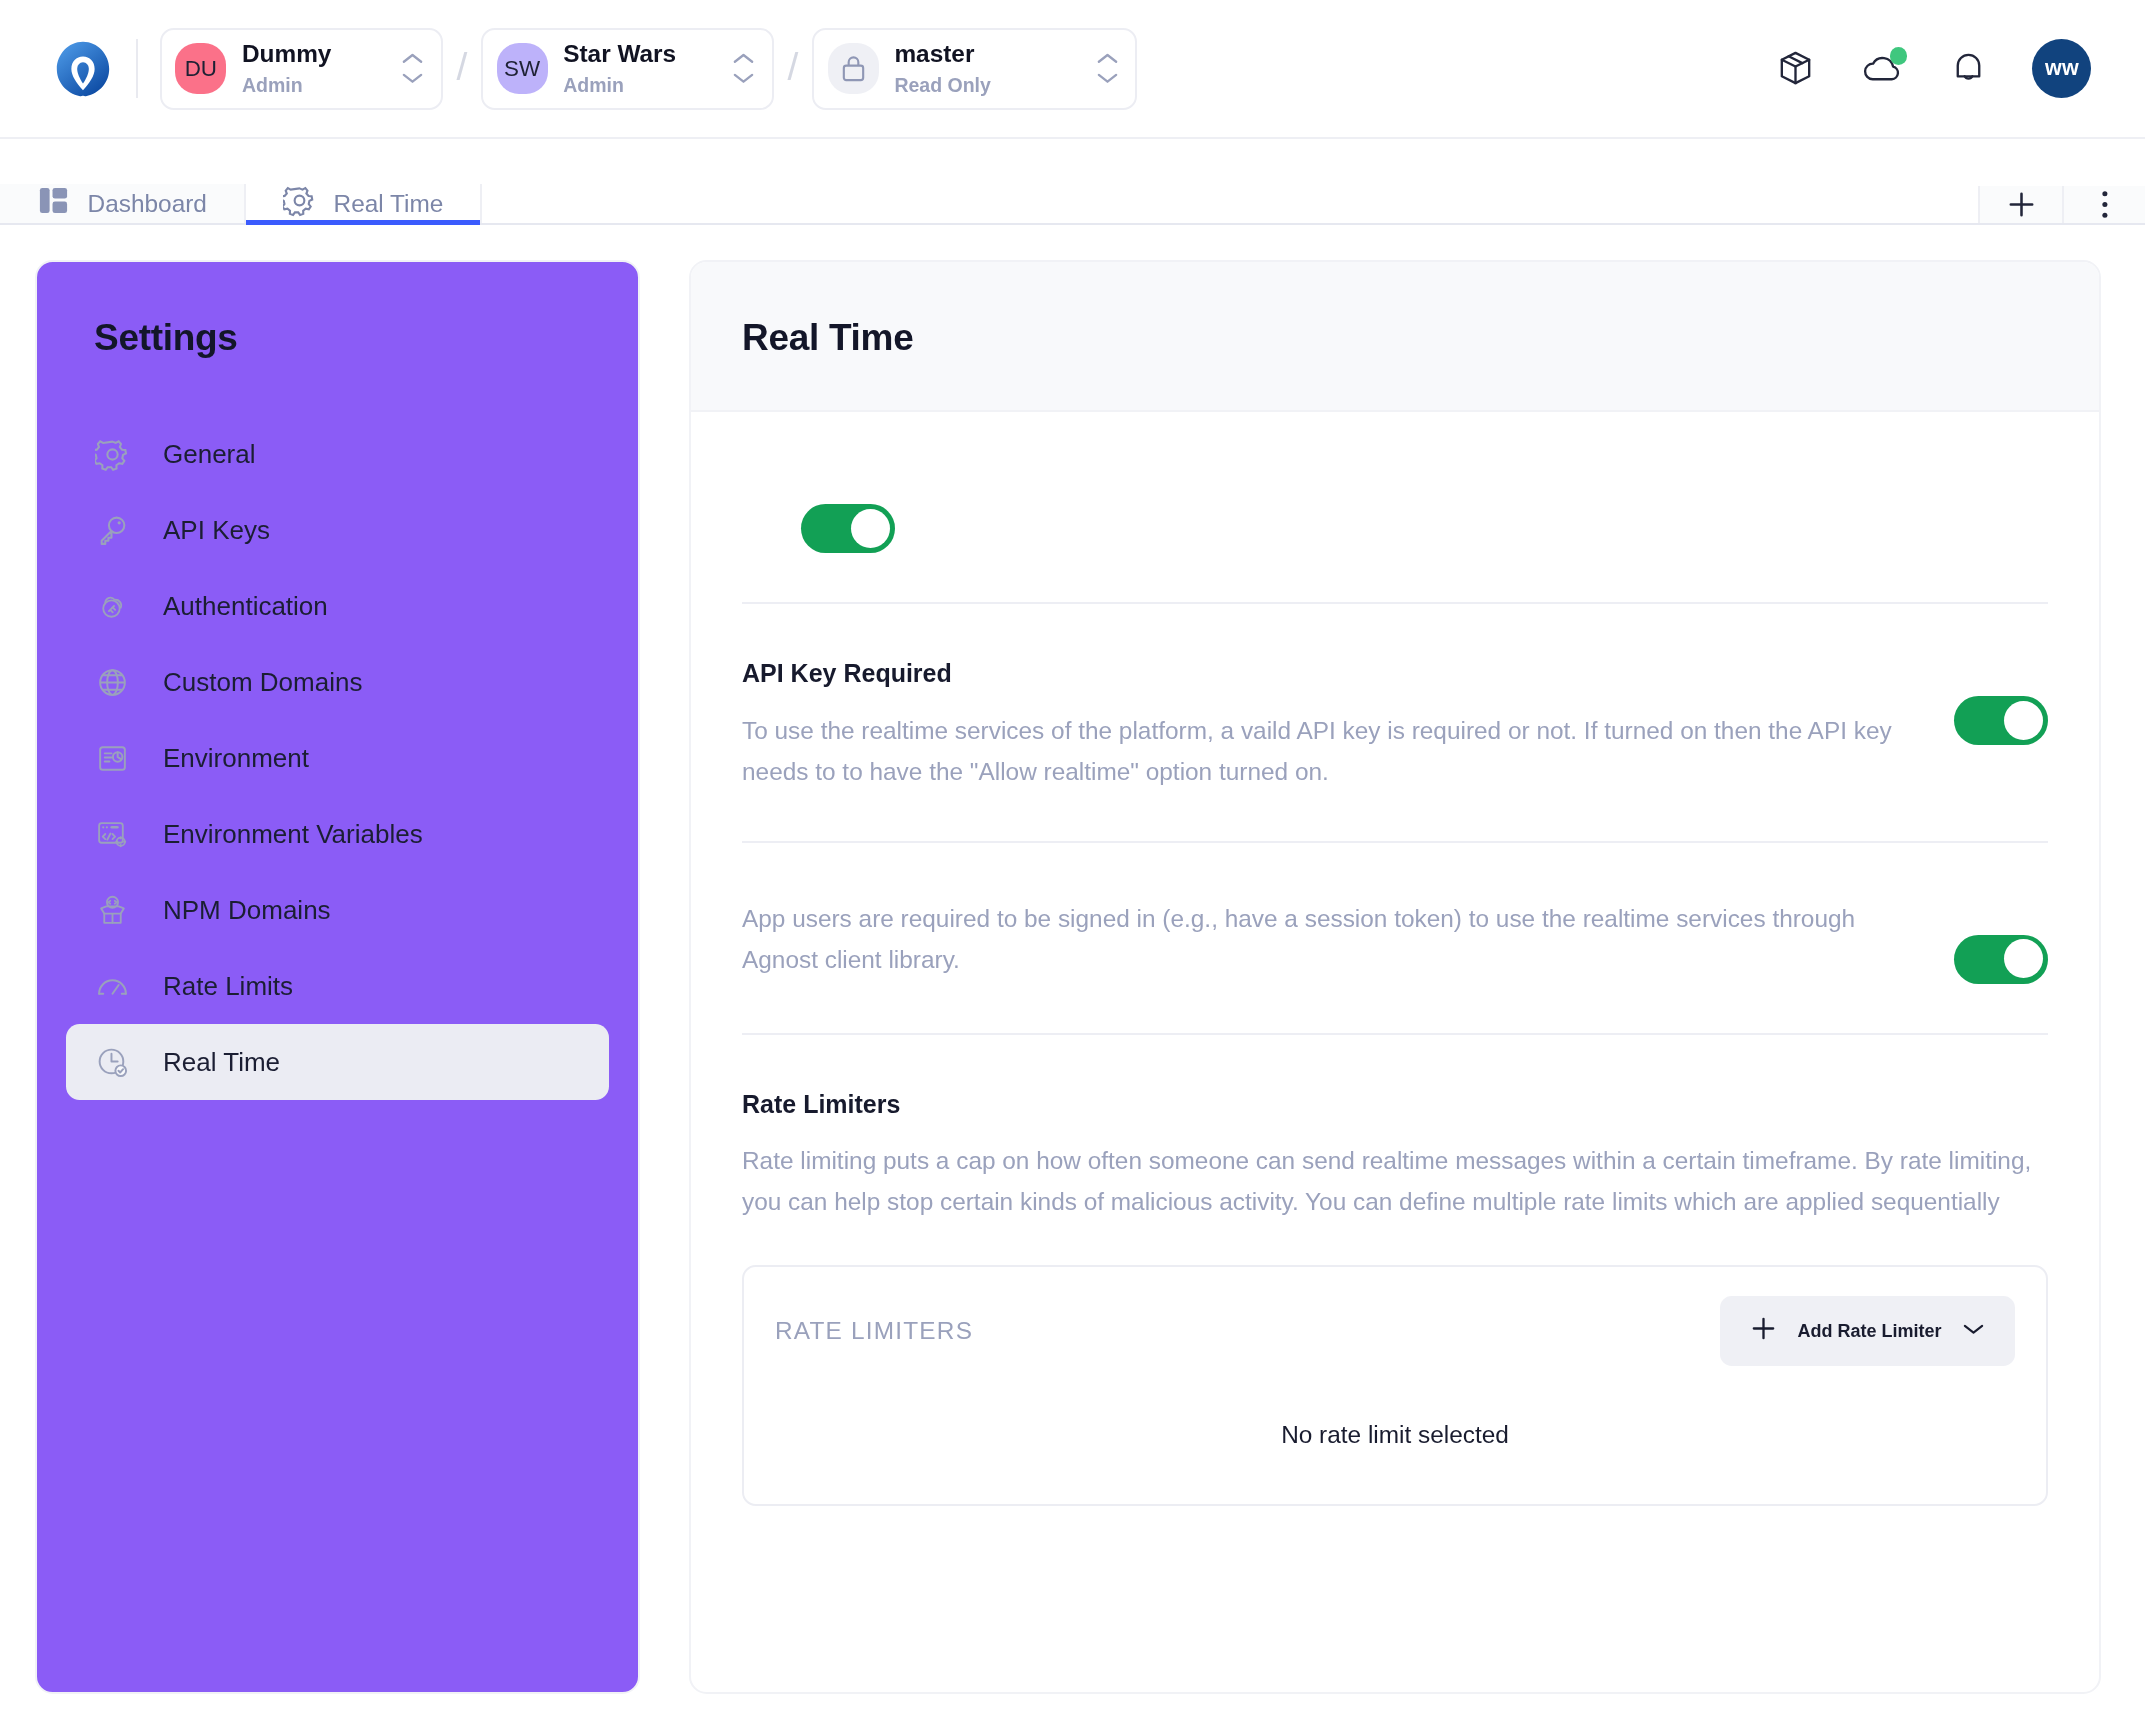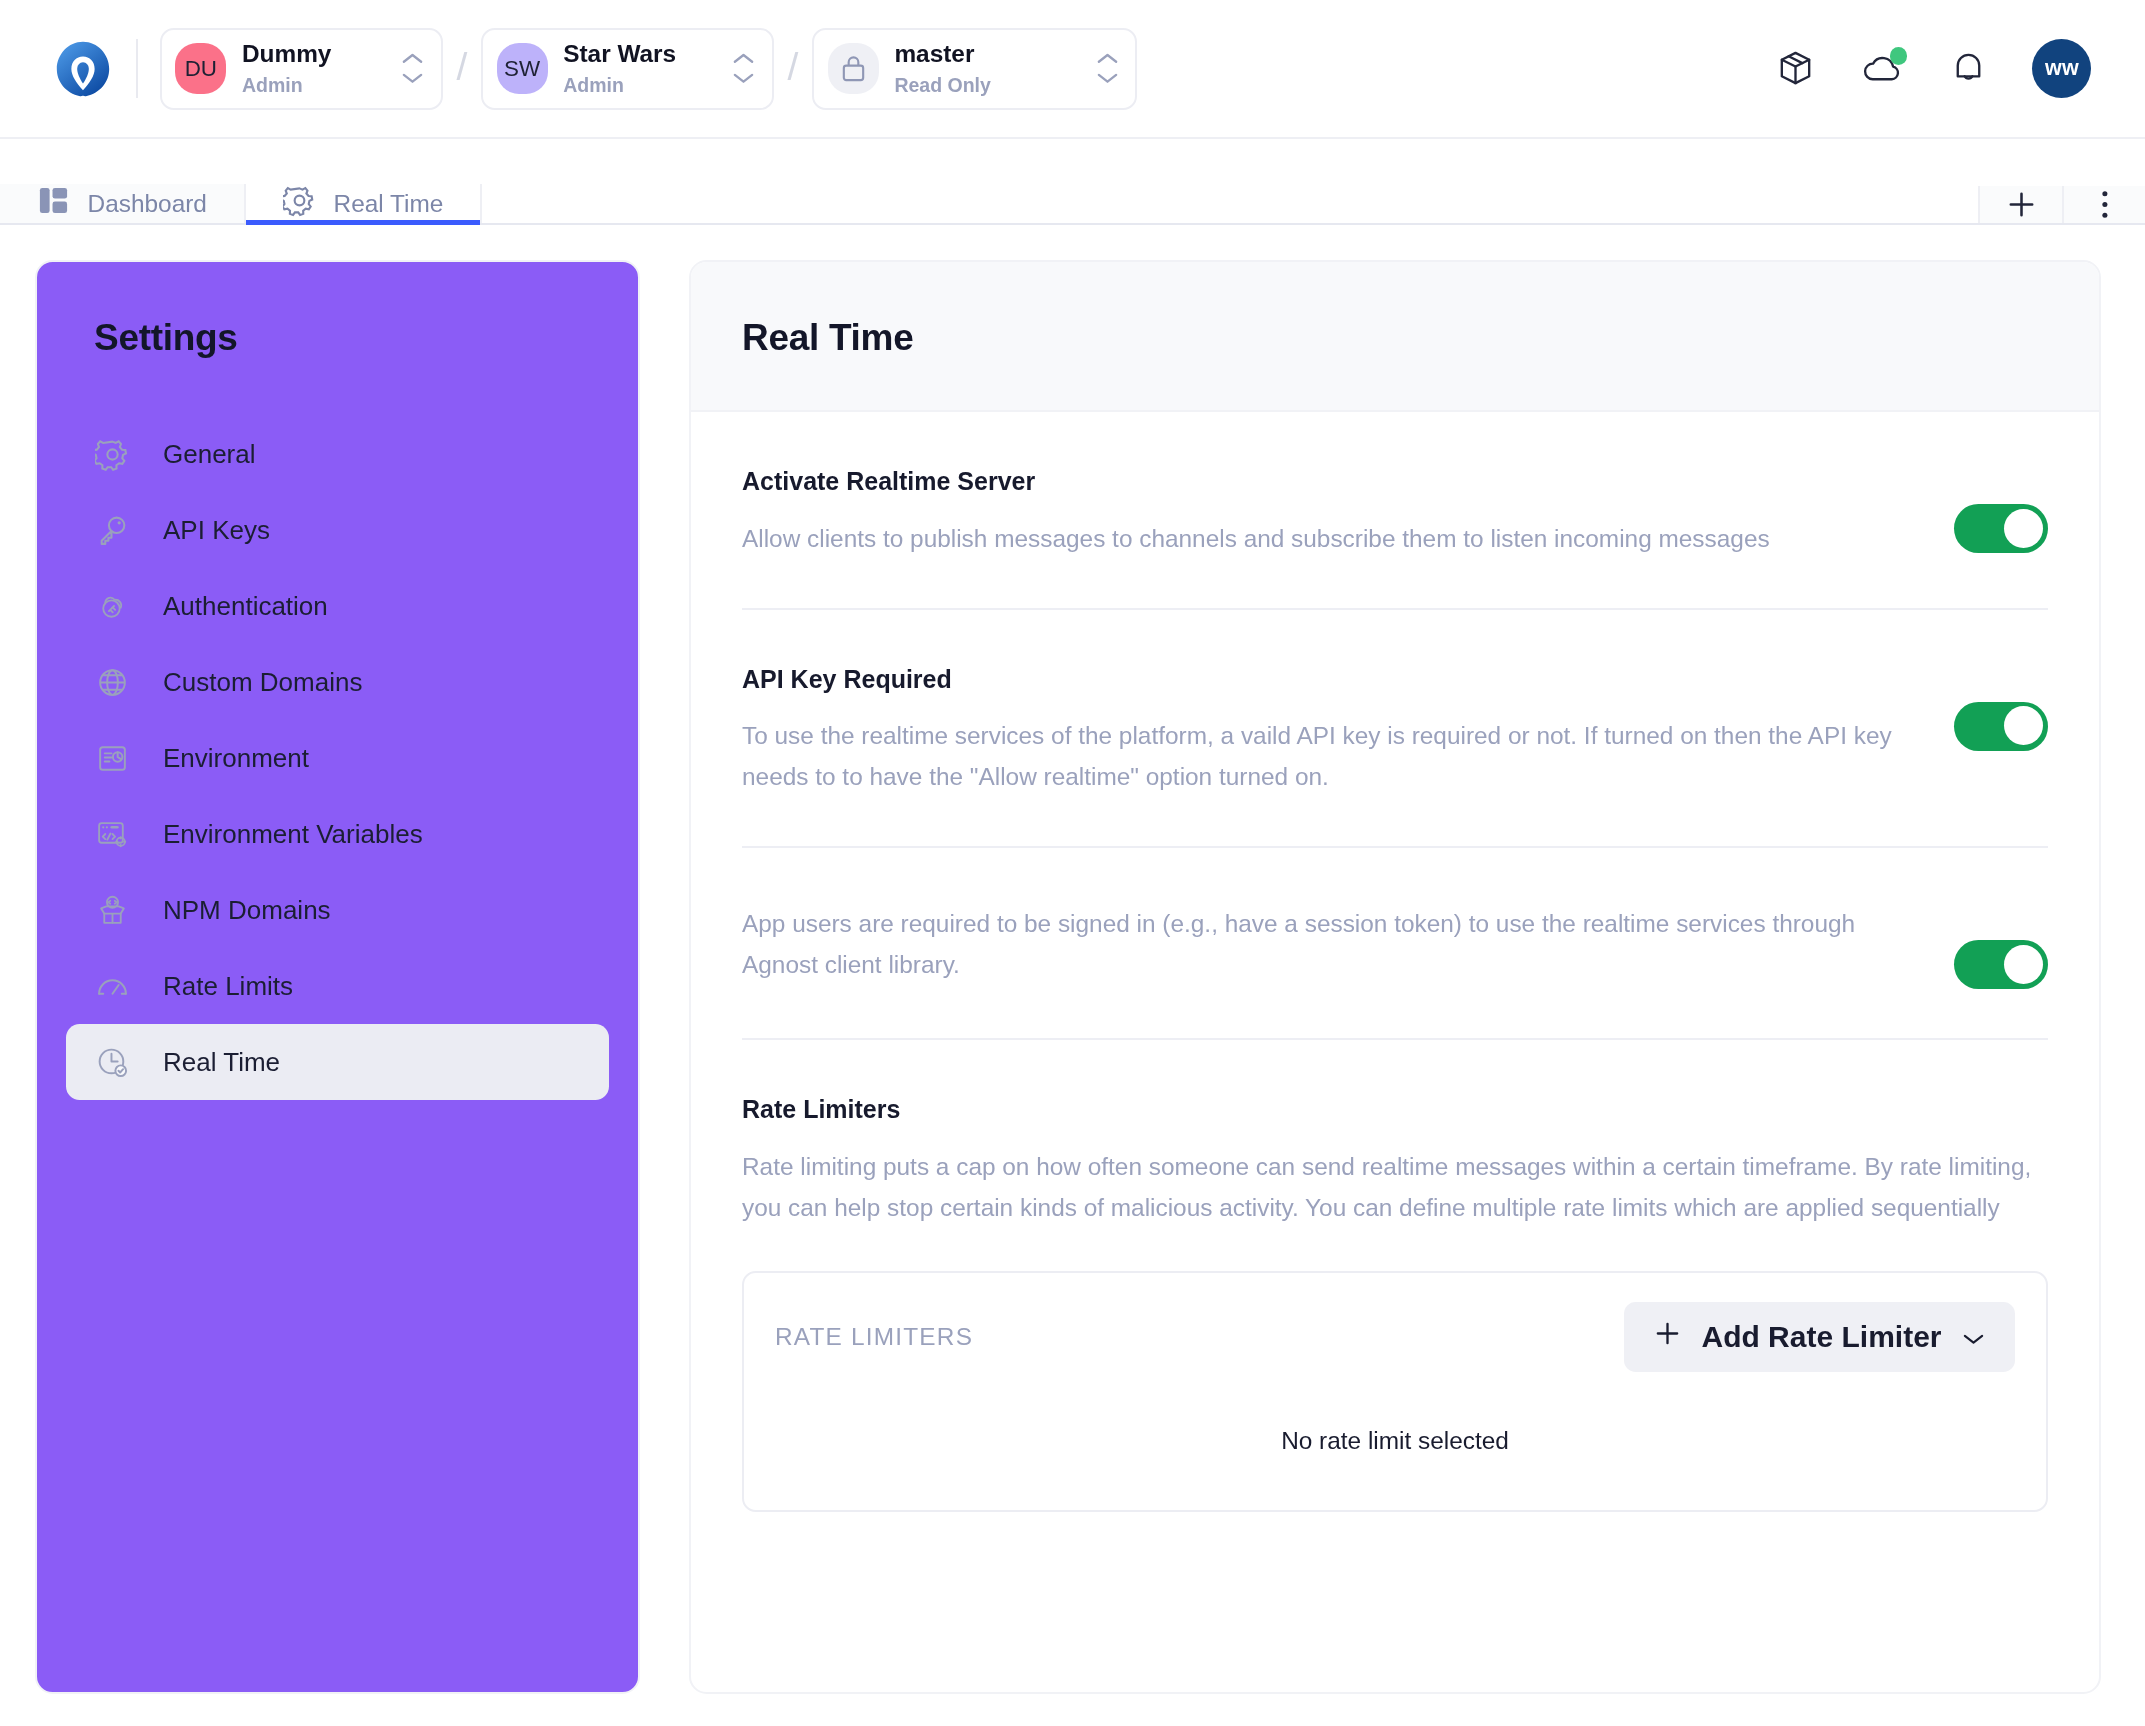--- a/index.html
+++ b/index.html
@@ -225,21 +225,21 @@
   .limiter-label {
     font-size: 24.4px; color: #9AA1BC; letter-spacing: 1.2px; font-weight: 400;
   }
   .add-btn {
     display: flex; align-items: center; gap: 19.5px;
     background: #EFF0F5;
     border: none;
     border-radius: 11.7px;
     padding: 0 29px;
     height: 70px;
-    font-size: 30px; font-weight: 700; color: #191C2F;
+    font-size: 18px; font-weight: 700; color: #191C2F;
     font-family: "Liberation Sans", sans-serif;
   }
   .empty-msg {
     text-align: center;
     font-size: 24.4px;
     color: #191C2F;
     margin-top: 55px;
   }
 </style>
 </head>
@@ -505,24 +505,20 @@
   </div>
 
   <div class="content">
     <div class="content-head">
       <h1>Real Time</h1>
     </div>
 
     <div class="content-body">
 
       <div class="setting">
-        <div class="setting-text">
-          <div class="setting-title">Activate Realtime Server</div>
-          <div class="setting-desc">Allow clients to publish messages to channels and subscribe them to listen incoming messages</div>
-        </div>
         <div class="toggle-wrap">
           <div class="toggle">
             <span class="knob"></span>
           </div>
         </div>
       </div>
 
       <div class="setting">
         <div class="setting-text">
           <div class="setting-title">API Key Required</div>

